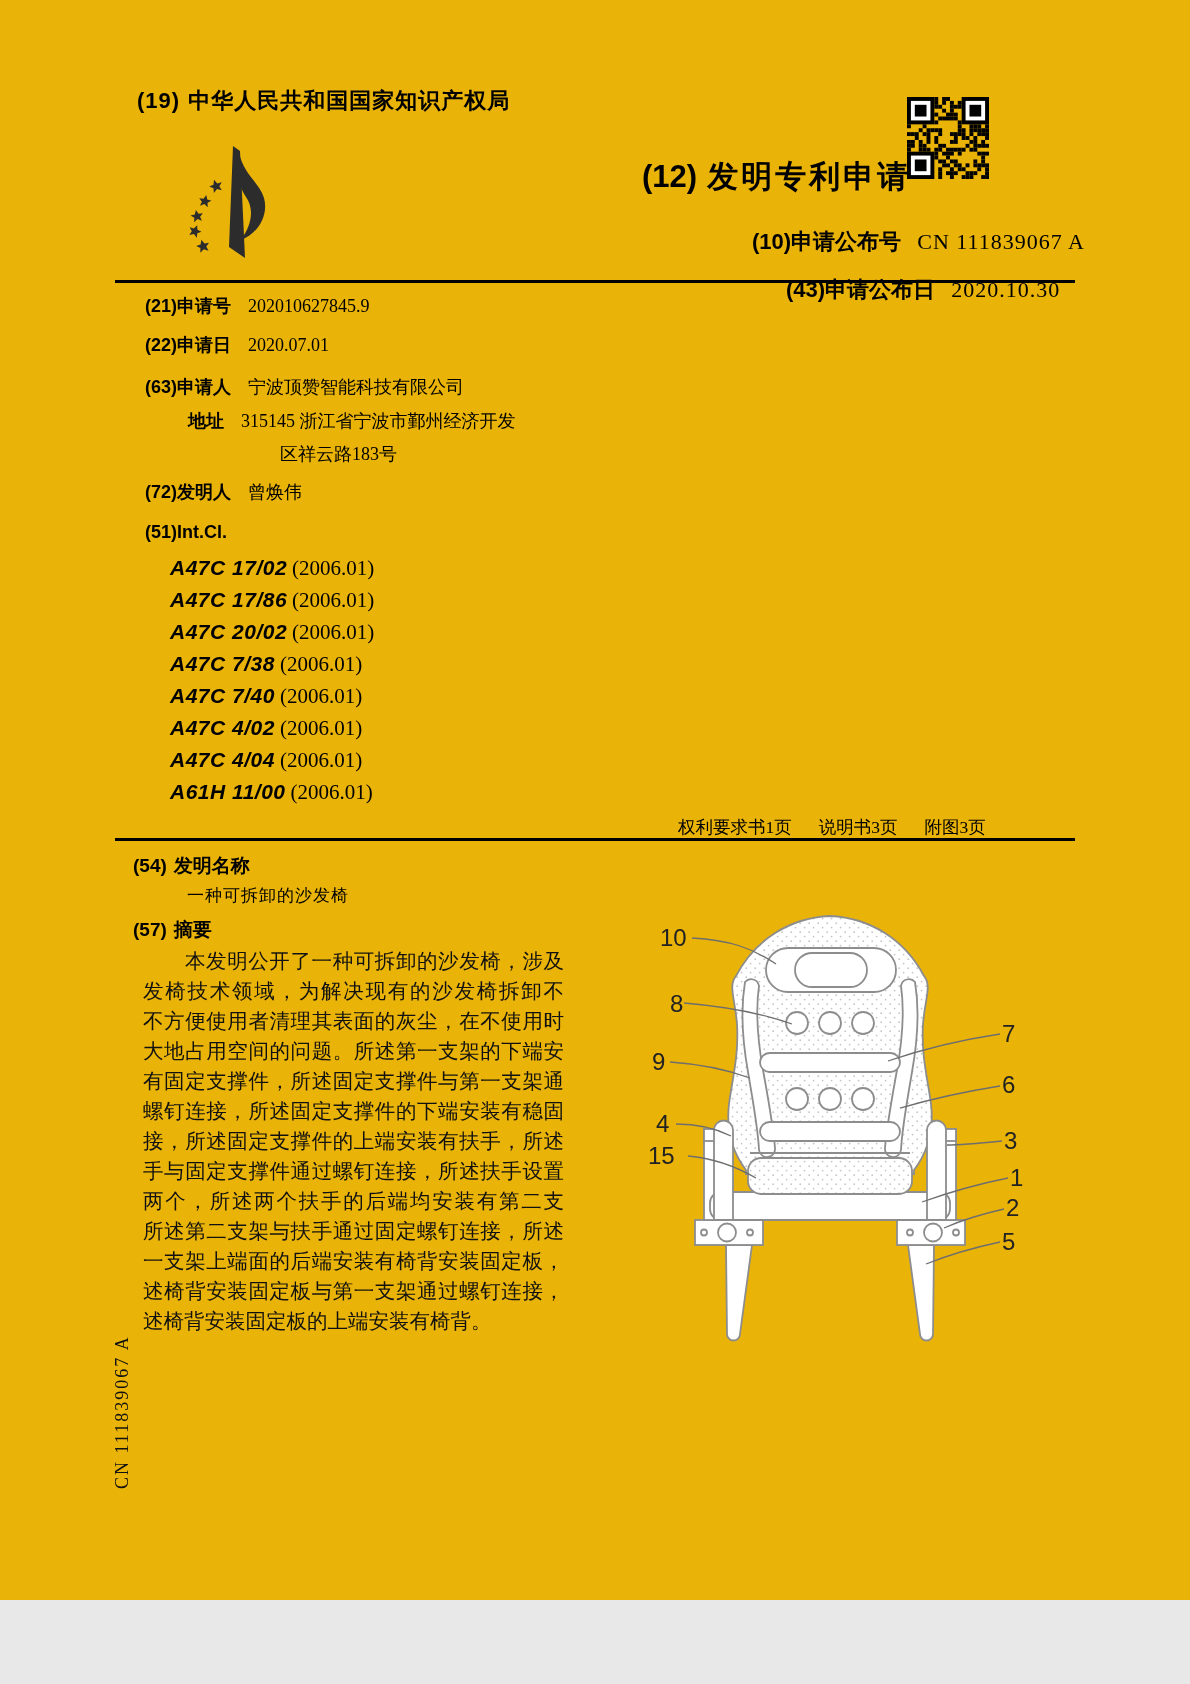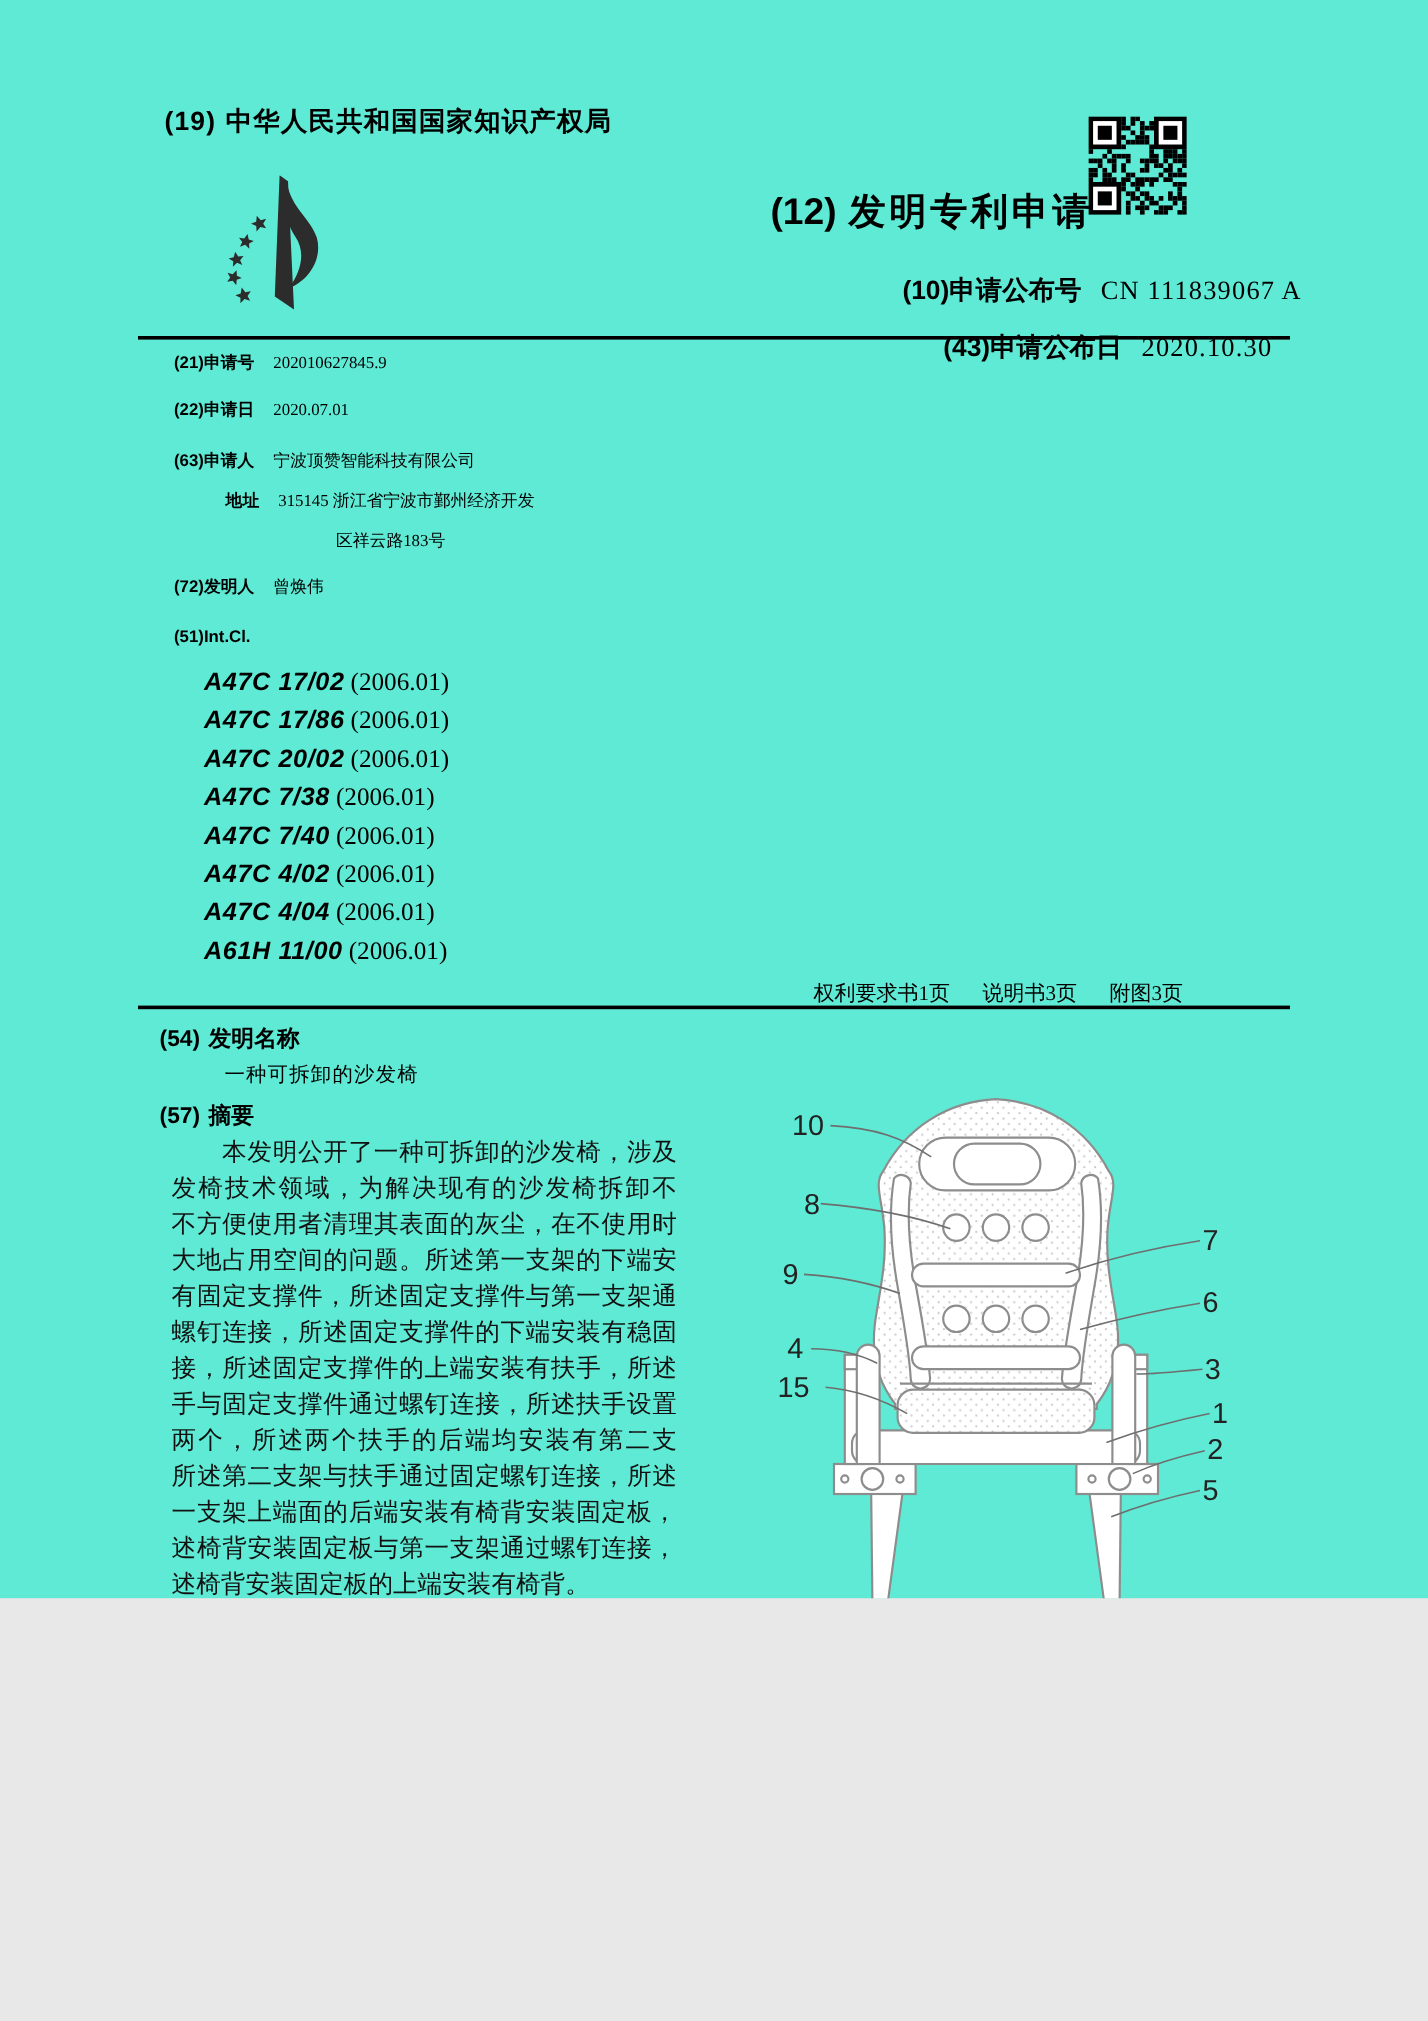--- a/index.html
+++ b/index.html
@@ -1,33 +1,33 @@
 <!DOCTYPE html>
 <html><head>
 <meta charset="utf-8">
 <style>
   * { margin:0; padding:0; box-sizing:border-box; }
   html,body { background:#e8e8e8; }
   .page {
-    position:relative; width:1190px; height:1332px; background:#5eead4;
+    position:relative; width:1190px; height:1600px; background:#eab308;
     font-family:"Liberation Sans", sans-serif; color:#000;
     overflow:hidden; margin:0 auto;
   }
   .abs { position:absolute; }
   .rule { position:absolute; left:115px; width:960px; height:3px; background:#000; }
   
   .office-line { left:137px; top:86px; font-size:22px; font-weight:bold; letter-spacing:1px; white-space:nowrap; }
   .office-line .num { margin-right:8px; }
   .doc-kind { left:618px; top:156px; font-size:31px; font-weight:bold; letter-spacing:3px; white-space:nowrap; }
   .doc-kind .num { margin-right:10px; letter-spacing:0;margin-left:24px; }
   .pub-row { font-size:22px; white-space:nowrap; }
   .pub-row .lbl { font-weight:bold; }
   .pub-row .val { font-family:"Liberation Serif", serif; margin-left:10px; letter-spacing:1px; }
   
-  .b-row { position:absolute; font-size:14px; white-space:nowrap;text-align:right; }
+  .b-row { position:absolute; font-size:18px; white-space:nowrap;text-align:right; }
   .b-row .lbl { font-weight:bold; }
   .b-row .val { font-family:"Liberation Serif", serif; margin-left:12px; }
   .cls-row { position:absolute; left:170px; font-size:21px; white-space:nowrap; }
   .cls-row .code { font-style:italic; font-weight:bold; letter-spacing:0.5px; }
   .cls-row .ver { font-family:"Liberation Serif", serif; margin-left:5px; }
   .pages-row { position:absolute; left:678px; top:815px; font-size:17.5px;
     font-family:"Liberation Serif", serif; display:flex; gap:27px; white-space:nowrap; }
   
   .sec-lbl { position:absolute; left:133px; font-size:19px; font-weight:bold; white-space:nowrap; }
   .sec-lbl .num { margin-right:7px; }

